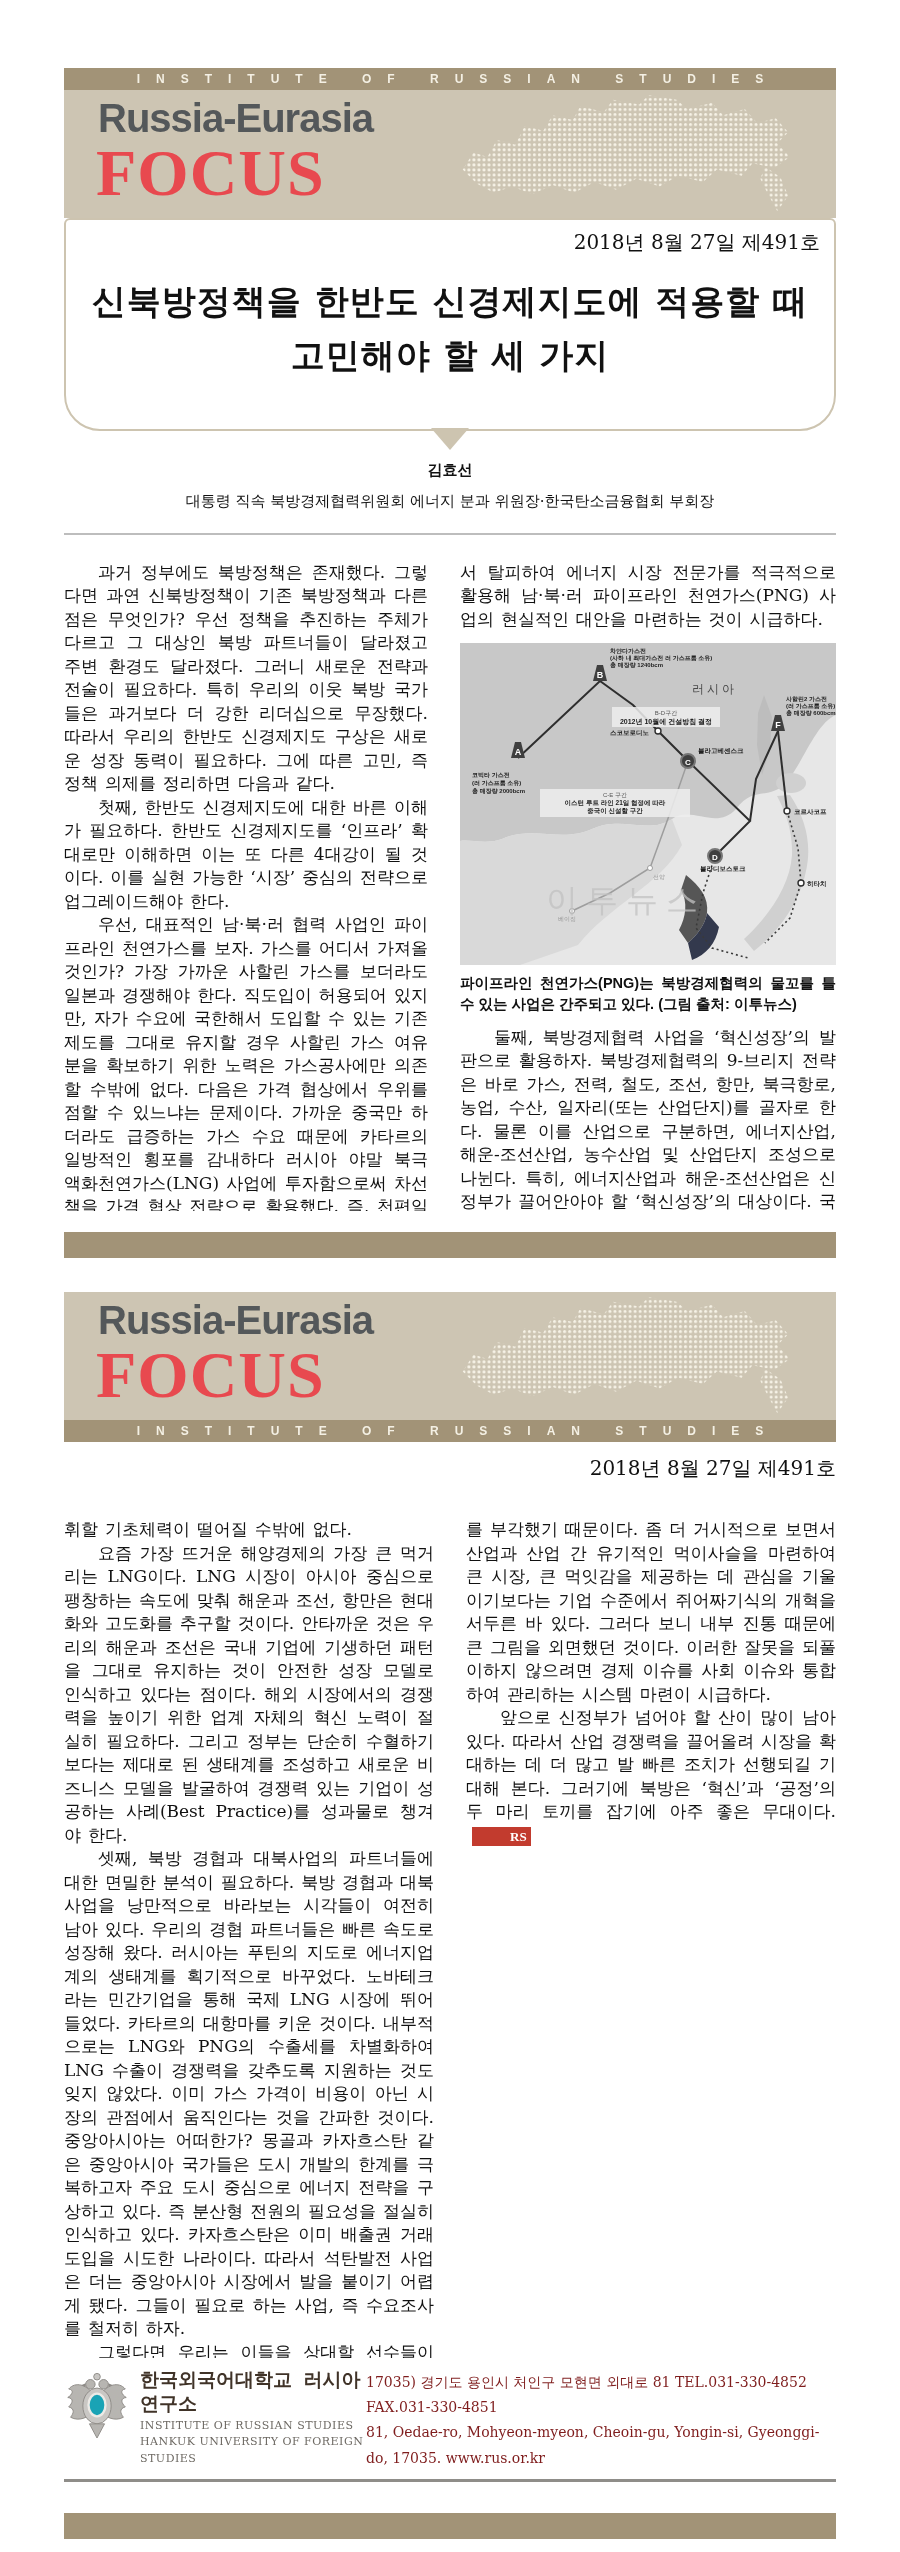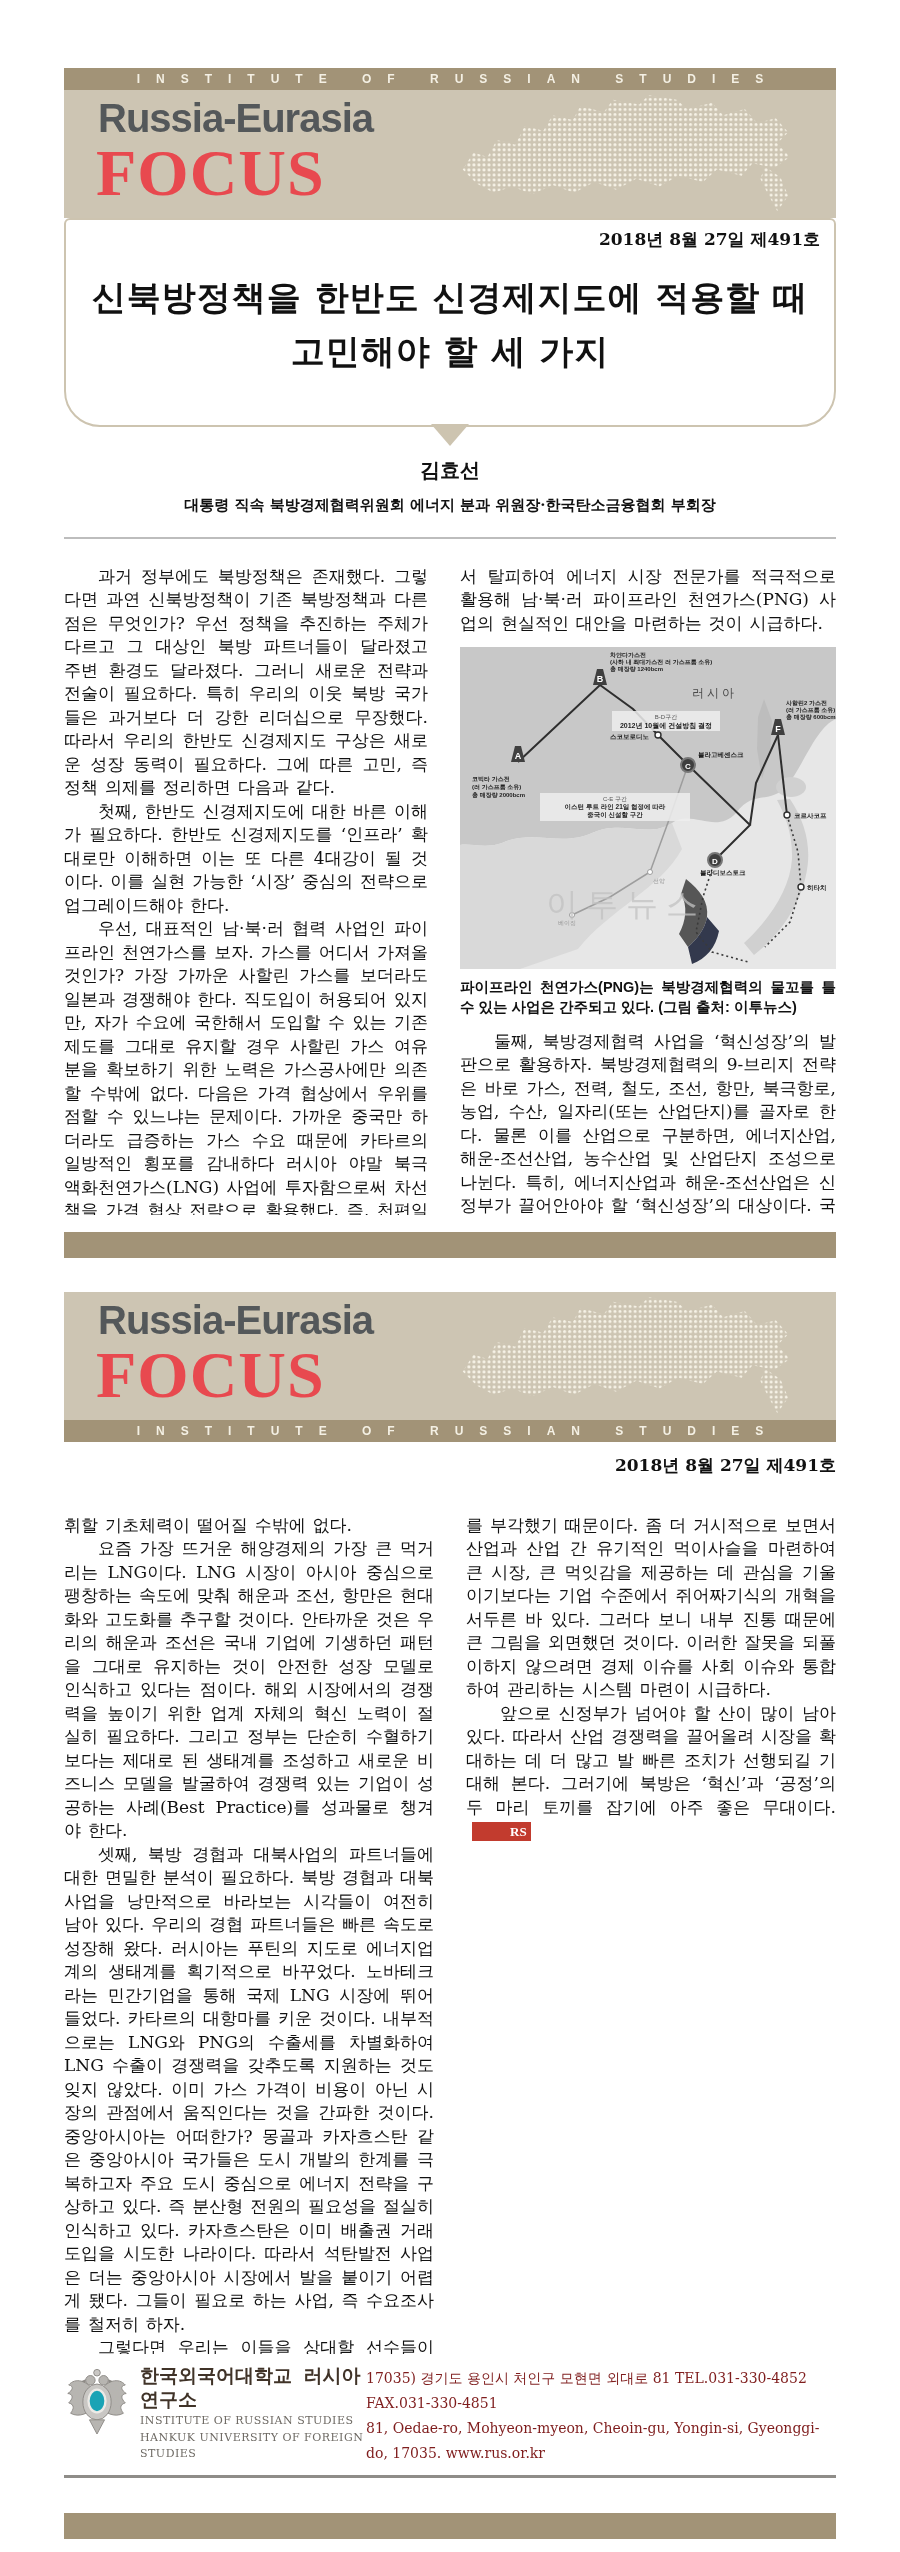--- a/index.html
+++ b/index.html
@@ -11,29 +11,29 @@
   
   .band{height:22px;background:#a29377;display:flex;align-items:center;justify-content:center;
         color:#f4f0e4;font-family:"Liberation Sans",sans-serif;font-weight:bold;font-size:12px;
         letter-spacing:16px;text-indent:16px;white-space:nowrap;overflow:hidden;}
   .logoarea{height:128px;background:#cdc5b3;position:relative;overflow:hidden;padding-left:12px;}
   .logo-re{position:absolute;left:34px;top:8px;font-family:"Liberation Sans",sans-serif;font-weight:bold;
            font-size:40px;color:#54585a;letter-spacing:-1px;line-height:1;}
   .logo-focus{position:absolute;left:32px;top:50px;font-family:Liberation Serif, serif;font-weight:bold;
            font-size:66px;color:#e8494f;letter-spacing:1px;line-height:1;}
   .dotmap{position:absolute;right:4px;top:2px;width:410px;height:124px;}
-  .datebar{text-align:right;font-weight:bold;font-size:17px;line-height:1.4;}
+  .datebar{text-align:right;font-weight:normal;font-size:20px;line-height:1.4;}
   
   .bubble{position:relative;border:2px solid #cdc4b0;border-radius:6px 6px 36px 36px;
           padding:8px 14px 46px 14px;}
   .bubble::after{content:"";position:absolute;left:50%;bottom:-21px;transform:translateX(-50%);
           width:0;height:0;border:19px solid transparent;border-top:22px solid #cdc4b0;border-bottom:0;}
   .title{text-align:center;font-size:34px;line-height:1.6;margin-top:18px;font-weight:700;letter-spacing:1px;}
-  .author{text-align:center;font-size:20px;font-weight:bold;margin-top:30px;}
-  .author-title{text-align:center;font-size:15px;font-weight:bold;margin-top:12px;}
+  .author{text-align:center;font-size:15px;font-weight:bold;margin-top:30px;}
+  .author-title{text-align:center;font-size:15px;font-weight:normal;margin-top:12px;}
   .divider{height:2px;background:#9a9a9a;opacity:.65;margin-top:22px;}
   
   .cols{display:flex;gap:32px;overflow:hidden;}
   #page1 .cols{margin-top:26px;height:650px;}
   #page2 .cols{margin-top:36px;height:840px;}
   .col{width:376px;}
   .body-p{margin:0;font-size:17px;line-height:23.5px;text-align:justify;text-indent:34px;word-spacing:1.5px;}
   .body-p.cont{text-indent:0;}
   
   .figure{margin:12px 0 8px;}

